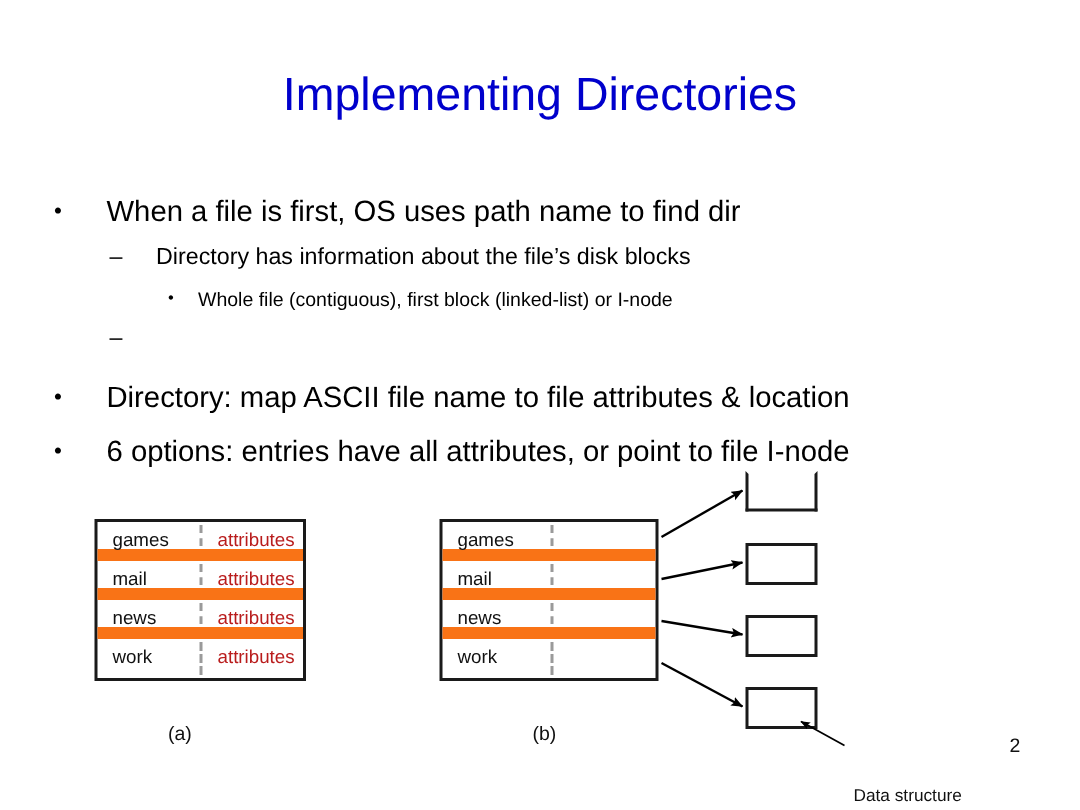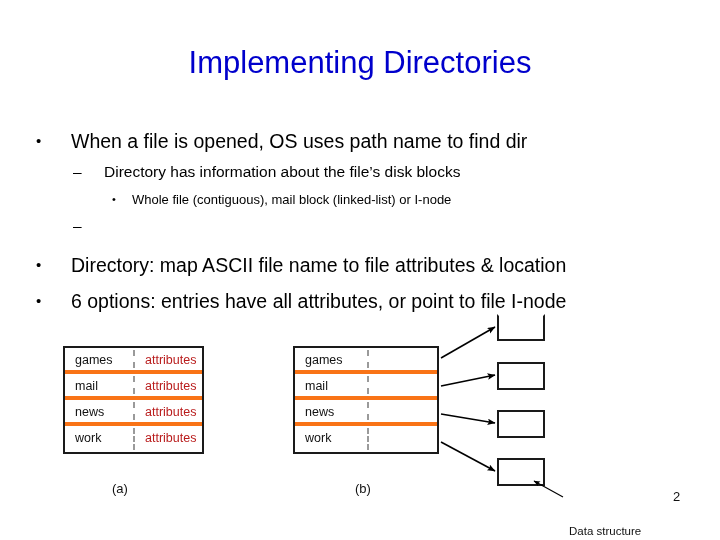--- a/index.html
+++ b/index.html
@@ -93,21 +93,21 @@
   .dir-table {
     position: absolute;
     border: 2px solid #1a1a1a;
     background: #ffffff;
     box-sizing: border-box;
   }
   .dir-row {
     position: relative;
     height: 26px;
     box-sizing: border-box;
-    border-bottom: 4px solid #f97316;
+    border-bottom: 8px solid #f97316;
     display: block;
   }
   .dir-row:last-child { border-bottom: none; }
 
   .cell-name {
     position: absolute;
     left: 10px;
     top: 0;
     line-height: 24px;
     font-size: 12.5px;
@@ -192,31 +192,31 @@
 </style>
 </head>
 <body>
 
 <div id="slide-title">Implementing Directories</div>
 
 <div id="bullet-list">
 
   <div class="bullet-row lvl1">
     <span class="bullet-glyph">•</span>
-    <span class="bullet-text">When a file is opened, OS uses path name to find dir</span>
+    <span class="bullet-text">When a file is first, OS uses path name to find dir</span>
   </div>
 
   <div class="bullet-row lvl2">
     <span class="bullet-glyph">–</span>
     <span class="bullet-text">Directory has information about the file’s disk blocks</span>
   </div>
 
   <div class="bullet-row lvl3">
     <span class="bullet-glyph">•</span>
-    <span class="bullet-text">Whole file (contiguous), mail block (linked-list) or I-node</span>
+    <span class="bullet-text">Whole file (contiguous), first block (linked-list) or I-node</span>
   </div>
 
   <div class="bullet-row lvl2">
     <span class="bullet-glyph">–</span>
   </div>
 
   <div class="bullet-row lvl1" style="height:36px;margin-top:8px;">
     <span class="bullet-glyph">•</span>
     <span class="bullet-text">Directory: map ASCII file name to file attributes &amp; location</span>
   </div>

